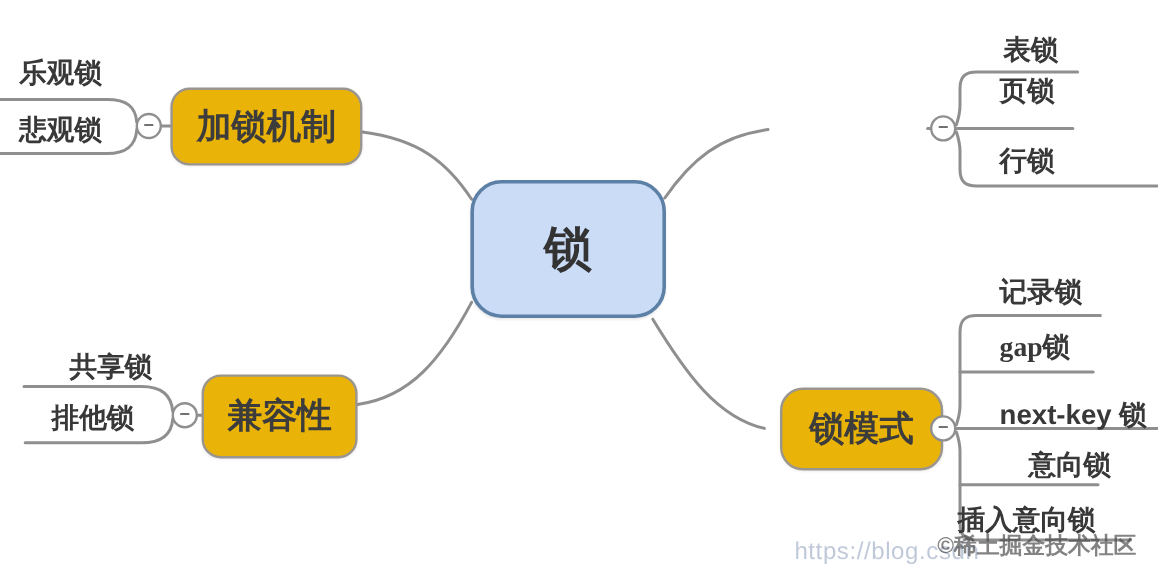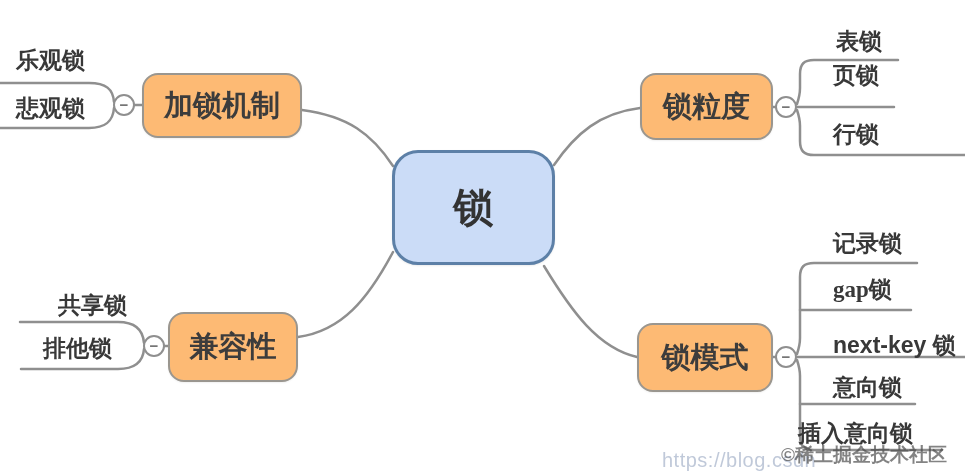--- a/index.html
+++ b/index.html
@@ -19,21 +19,21 @@
     color:#3a3a3a;
   }
   .root-node {
     background:#cbdcf7;
     border:3px solid #5d80a7;
     border-radius:26px;
     font-size:40px; font-weight:700; color:#333333;
     box-shadow:0 1px 2px rgba(0,0,0,0.08);
   }
   .branch-node {
-    background:#fdba74;
+    background:#eab308;
     border:2.5px solid #9a968f;
     border-radius:16px;
     font-size:29px; font-weight:700; color:#3c3c3c;
     box-shadow:0 1px 2px rgba(0,0,0,0.06);
   }
   .leaf-label {
     position:absolute;
     font-size:23px; font-weight:600; color:#383838;
     line-height:1.15;
   }
@@ -97,29 +97,26 @@
   </svg>
 
   <div class="node root-node" style="left:392px; top:150px; width:163px; height:115px;">
     <span>锁</span>
   </div>
 
   <div class="node branch-node" style="left:142px; top:73px; width:160px; height:65px;">
     <span>加锁机制</span>
   </div>
 
-  <div class="node branch-node" style="left:640px; top:73px; width:133px; height:67px;">
-    <span>锁粒度</span>
-  </div>
 
   <div class="node branch-node" style="left:168px; top:312px; width:130px; height:70px;">
     <span>兼容性</span>
   </div>
 
-  <div class="node branch-node" style="left:637px; top:323px; width:136px; height:69px;">
+  <div class="node branch-node" style="left:650px; top:323px; width:136px; height:69px;border-radius:19px;">
     <span>锁模式</span>
   </div>
 
   <div class="collapse-btn" style="left:113px; top:94px;">
     <span>−</span>
   </div>
   <div class="collapse-btn" style="left:143px; top:335px;">
     <span>−</span>
   </div>
   <div class="collapse-btn" style="left:775px; top:96px;">
@@ -135,19 +132,19 @@
   <div class="leaf-label" style="left:42px; top:292px;margin-left:16px;">共享锁</div>
   <div class="leaf-label" style="left:43px; top:335px;text-align:center;">排他锁</div>
 
   <div class="leaf-label" style="left:836px; top:28px;">表锁</div>
   <div class="leaf-label" style="left:833px; top:62px;">页锁</div>
   <div class="leaf-label" style="left:833px; top:121px;">行锁</div>
 
   <div class="leaf-label" style="left:833px; top:230px;">记录锁</div>
   <div class="leaf-label" style="left:833px; top:277px;font-family:Liberation Serif, serif;">gap锁</div>
   <div class="leaf-label" style="left:833px; top:332px;">next-key 锁</div>
-  <div class="leaf-label" style="left:833px; top:374px;">意向锁</div>
+  <div class="leaf-label" style="left:857px; top:374px;">意向锁</div>
   <div class="leaf-label" style="left:798px; top:420px;">插入意向锁</div>
 
   <div class="wm-url">https://blog.csdn</div>
   <div class="wm-brand">©稀土掘金技术社区</div>
 
 </div>
 
 </body></html>

